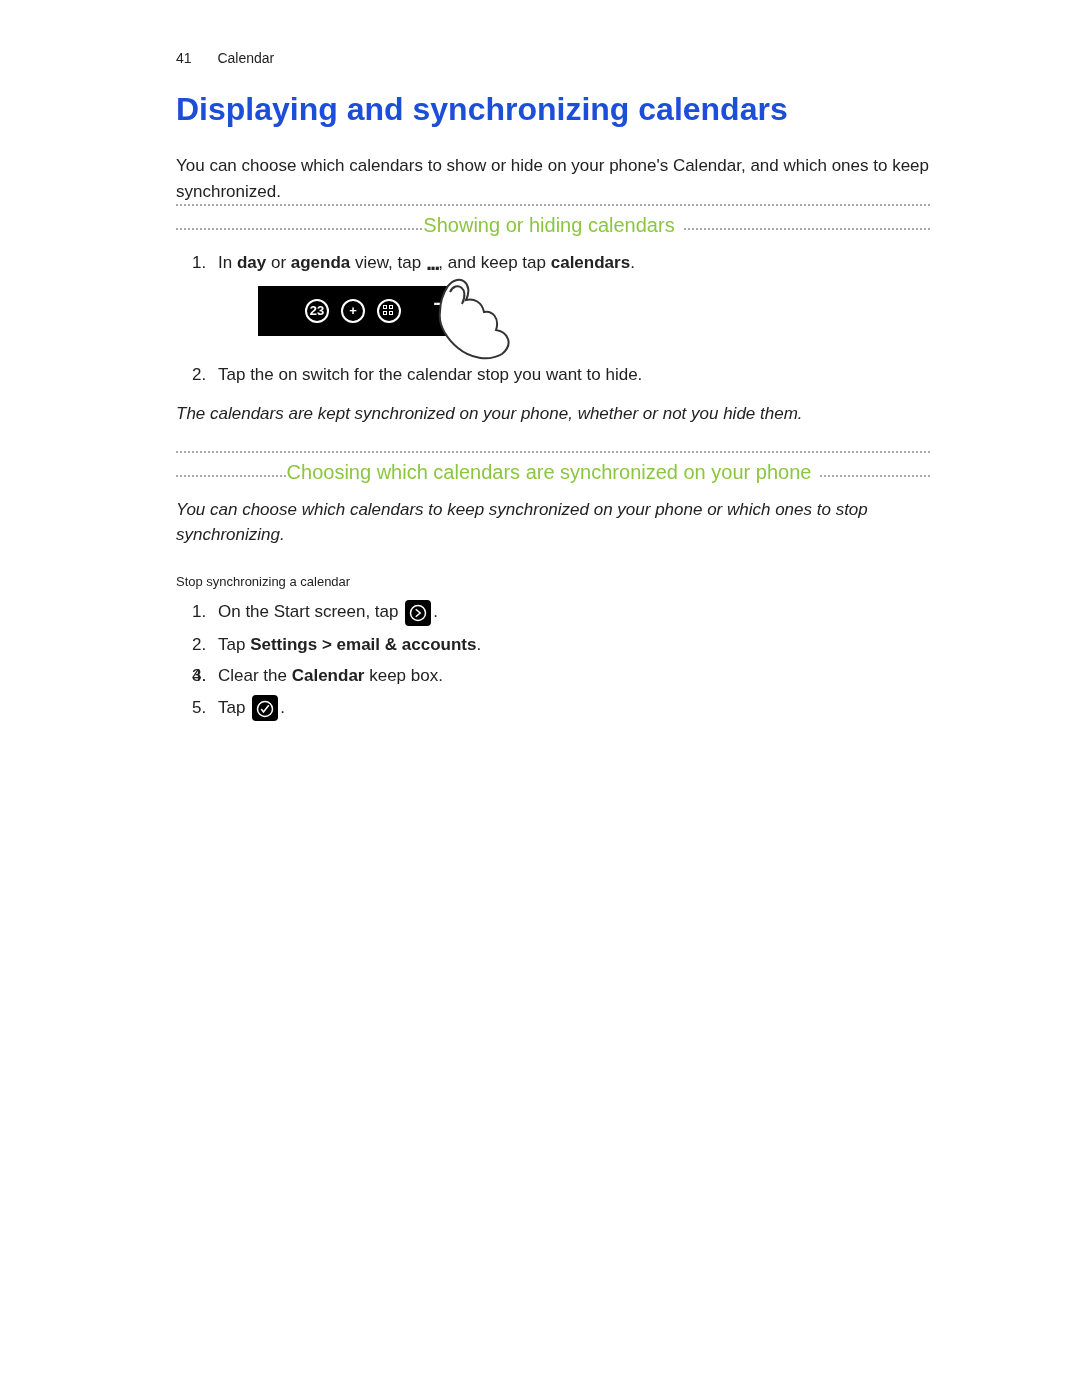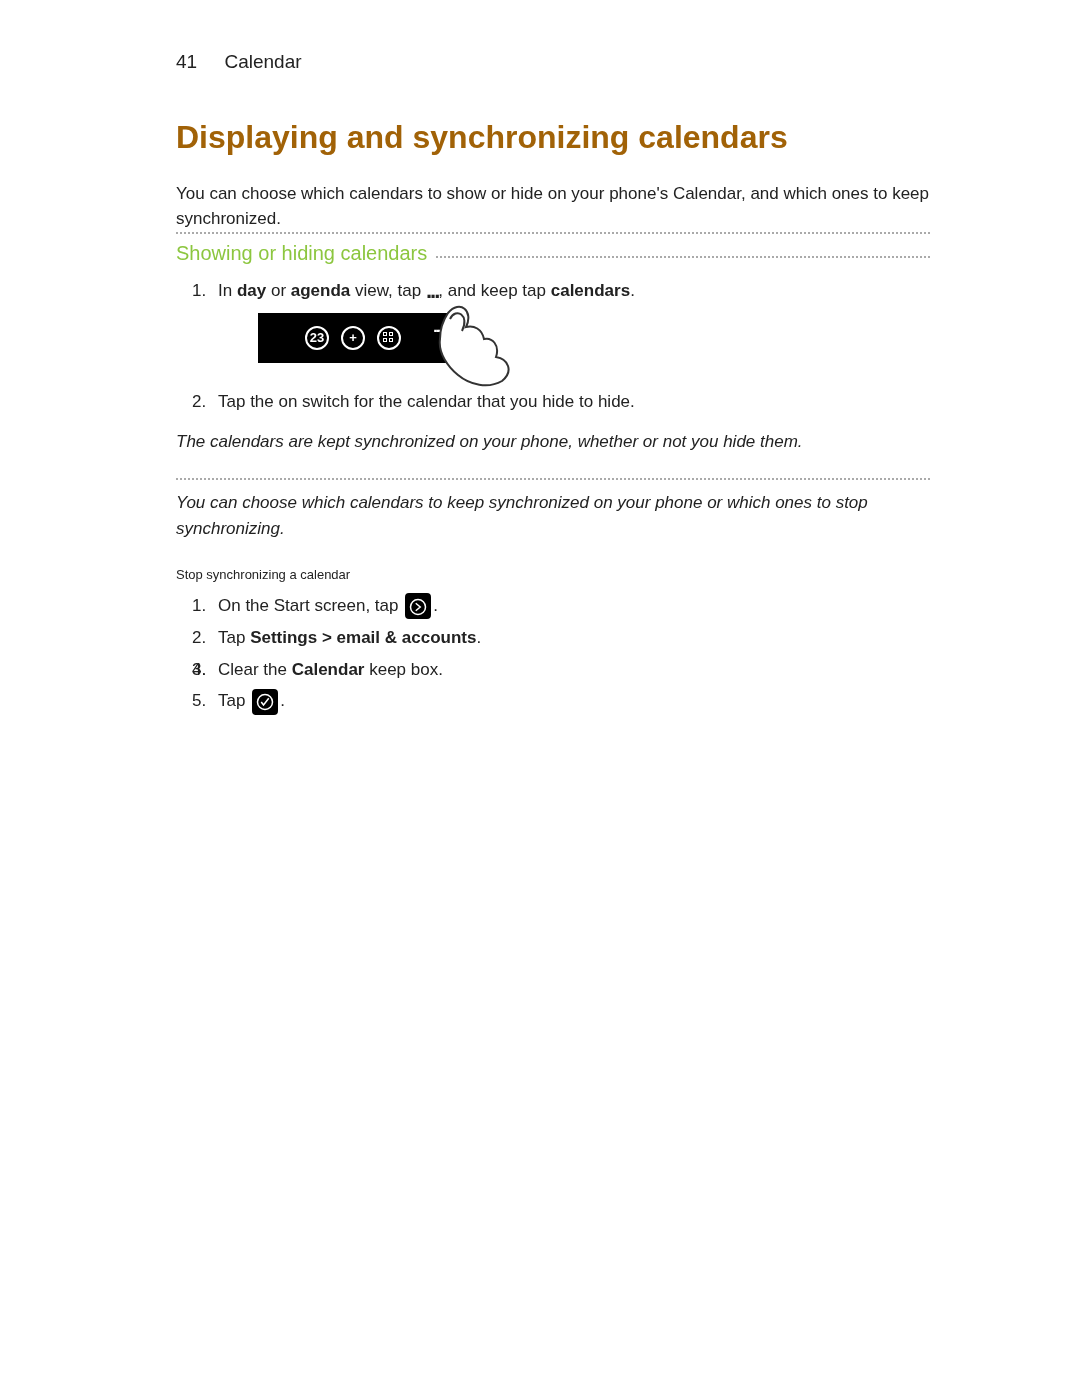--- a/index.html
+++ b/index.html
@@ -5,27 +5,27 @@
   * { box-sizing: border-box; margin: 0; padding: 0; }
   html, body { width: 1080px; height: 1397px; background: #fff; }
   body {
     font-family: "Segoe UI", "Helvetica Neue", Arial, sans-serif;
     color: #222;
     padding: 48px 150px 0 176px;
     font-size: 17px;
     line-height: 1.5;
   }
   .header-row {
-    font-size: 19px;
+    font-size: 14px;
     color: #222;
-    margin-bottom: 36px;
+    margin-bottom: 16px;
   }
   .header-row .num { margin-right: 22px; }
   h1 {
-    color: #a16207;
+    color: #1d4ed8;
     font-size: 32px;
     font-weight: 600;
     margin-bottom: 20px;
   }
   .intro { }
 
   .dotted-wrap { position: relative; margin-bottom: 10px; }
   .dotted-top {
     border-top: 2px dotted #aaa;
     height: 0;
@@ -37,20 +37,21 @@
     font-size: 20px;
     font-weight: 400;
     display: inline-block;
     background: #fff;
     padding-right: 8px;
     position: relative;
     z-index: 2;
   }
   .sub-line {
     position: relative;
+    text-align: center;
   }
   .sub-line::after {
     content: "";
     position: absolute;
     left: 0; right: 0;
     top: 60%;
     border-top: 2px dotted #aaa;
     z-index: 1;
   }
 
@@ -168,28 +169,31 @@
       </div><div class="hand">
         <svg width="95" height="85" viewBox="0 0 95 85">
           <path d="M18 8 C 30 -6, 44 6, 36 22 C 44 20, 52 24, 54 34 C 62 32, 70 40, 66 52 C 78 54, 84 66, 72 76 C 58 84, 40 80, 28 70 C 18 62, 8 48, 10 34 C 10 22, 14 14, 18 8 Z" fill="#fff" stroke="#333" stroke-width="2"></path>
           <path d="M20 14 C 26 2, 40 10, 32 26" fill="none" stroke="#333" stroke-width="2"></path>
         </svg>
       </div>
     </div>
   </li>
   <li>
     <span class="num">2.</span>
-    <span>Tap the on switch for the calendar that you hide to hide.</span>
+    <span>Tap the on switch for the calendar stop you want to hide.</span>
   </li>
 </ol>
 
 <p class="body-p">The calendars are kept synchronized on your phone, whether or not you hide them.</p>
 
 <div class="dotted-wrap">
   <div class="dotted-top"></div>
+  <div class="sub-line">
+    <span class="sub-head">Choosing which calendars are synchronized on your phone</span>
+  </div>
 </div>
 
 <p class="body-p" style="margin-top:10px">You can choose which calendars to keep synchronized on your phone or which ones to stop synchronizing.</p>
 
 <div class="h3">Stop synchronizing a calendar</div>
 
 <ol>
   <li>
     <span class="num">1.</span>
     <span>On the Start screen, tap </span><span class="inline-icon">

